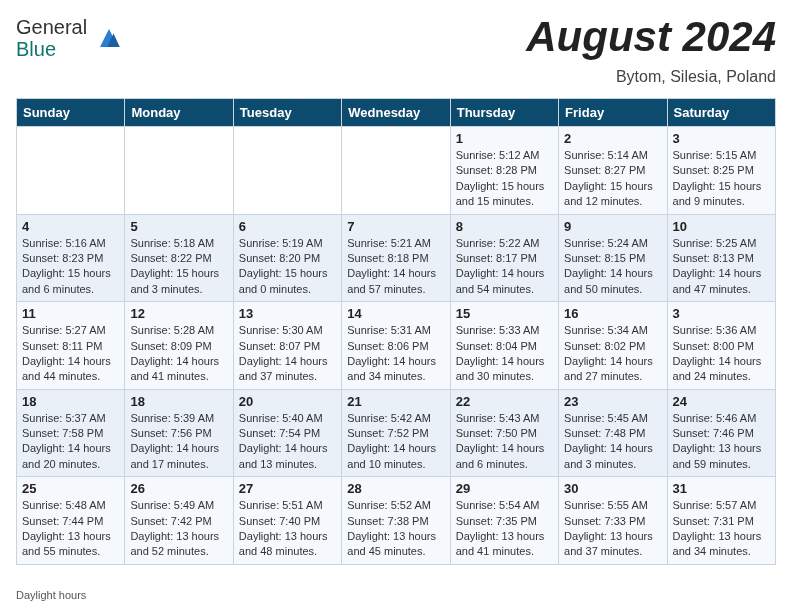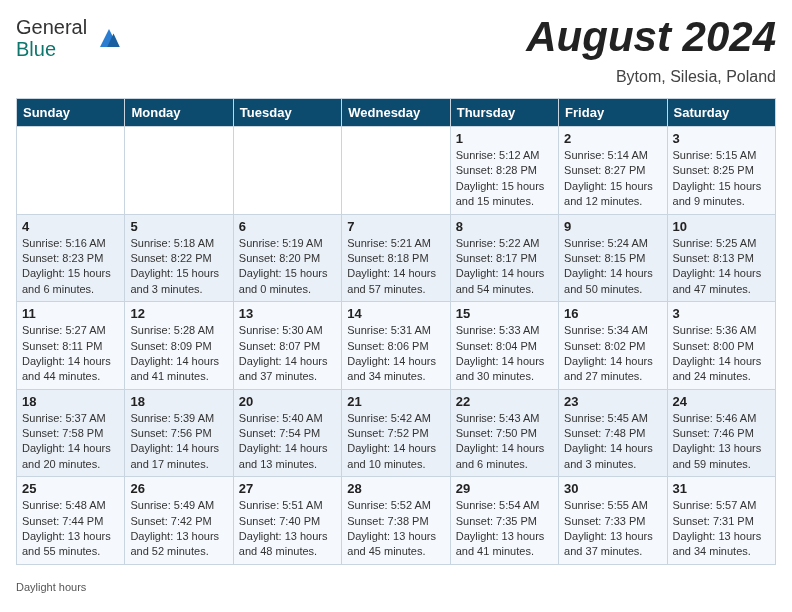--- a/index.html
+++ b/index.html
@@ -80,21 +80,21 @@
       display: block;
       margin-bottom: 2px;
     }
     .day-info {
       font-size: 11px;
       color: #333;
       line-height: 1.4;
     }
     .empty-cell { background: #fff !important; }
     .footer {
-      margin-top: 16px;
+      margin-top: 24px;
       font-size: 11px;
       color: #555;
     }
   </style>
 </head>
 <body>
 
 <div class="header">
   <div class="logo">
     <div>

